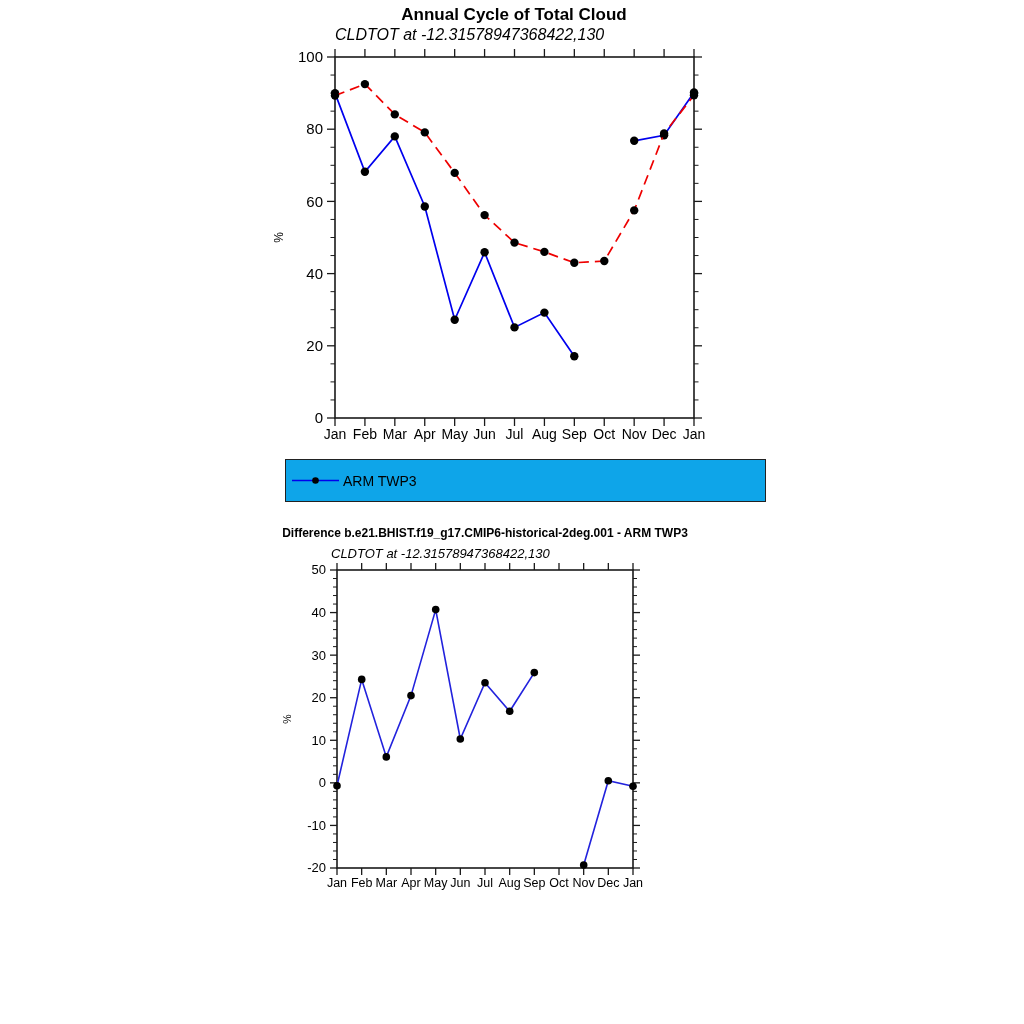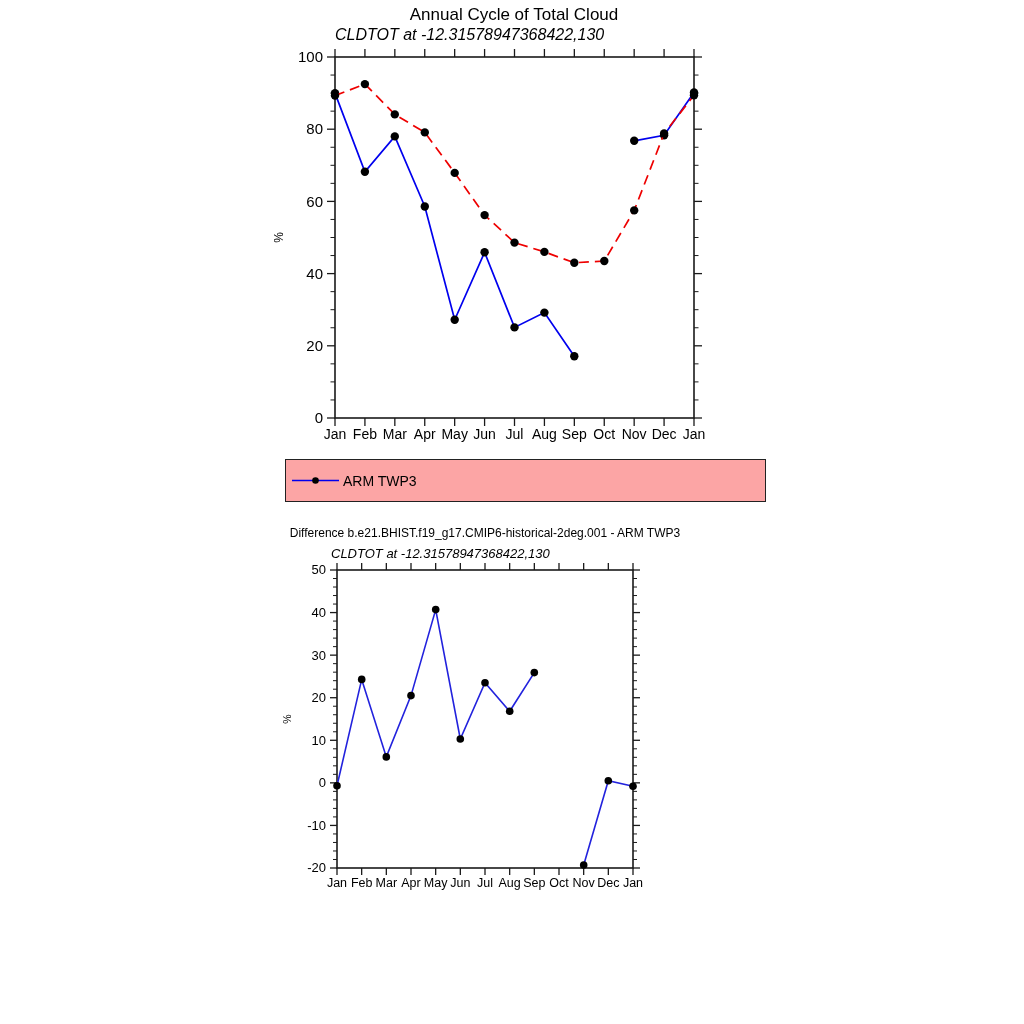--- a/index.html
+++ b/index.html
@@ -1,31 +1,31 @@
 <!DOCTYPE html>
 <html><head>
 <meta charset="utf-8">
 <style>
   html,body{margin:0;padding:0;background:#ffffff;}
   .page{
     position:relative;width:1024px;height:1024px;background:#ffffff;overflow:hidden;
     font-family:"Liberation Sans", sans-serif;color:#000;
   }
-  .chart-title{position:absolute;font-weight:normal;white-space:nowrap;transform:translateX(-50%);}
+  .chart-title{position:absolute;font-weight:bold;white-space:nowrap;transform:translateX(-50%);}
   .t1{left:514px;top:5px;font-size:17px;}
   .t2{left:485px;top:526px;font-size:12px;}
   .chart-subtitle{position:absolute;white-space:nowrap;font-style:italic;}
   .s1{left:335px;top:26px;font-size:16px;}
   .s2{left:331px;top:546px;font-size:13px;}
   .plot-svg{position:absolute;}
   #chart1-svg{left:260px;top:45px;}
   #chart2-svg{left:270px;top:555px;}
   .legend{
     position:absolute;left:285px;top:459px;width:481px;height:43px;
-    border:1.3px solid #222;box-sizing:border-box;background:#fca5a5;
+    border:1.3px solid #222;box-sizing:border-box;background:#0ea5e9;
     display:flex;flex-direction:column;justify-content:center;padding-left:5px;
   }
   .legend-row{height:20px;display:flex;align-items:center;}
   .legend-label{font-size:14px;margin-left:2px;white-space:nowrap;}
   svg text{font-family:"Liberation Sans", sans-serif;}
 </style>
 </head>
 <body>
 
 <div class="page">

